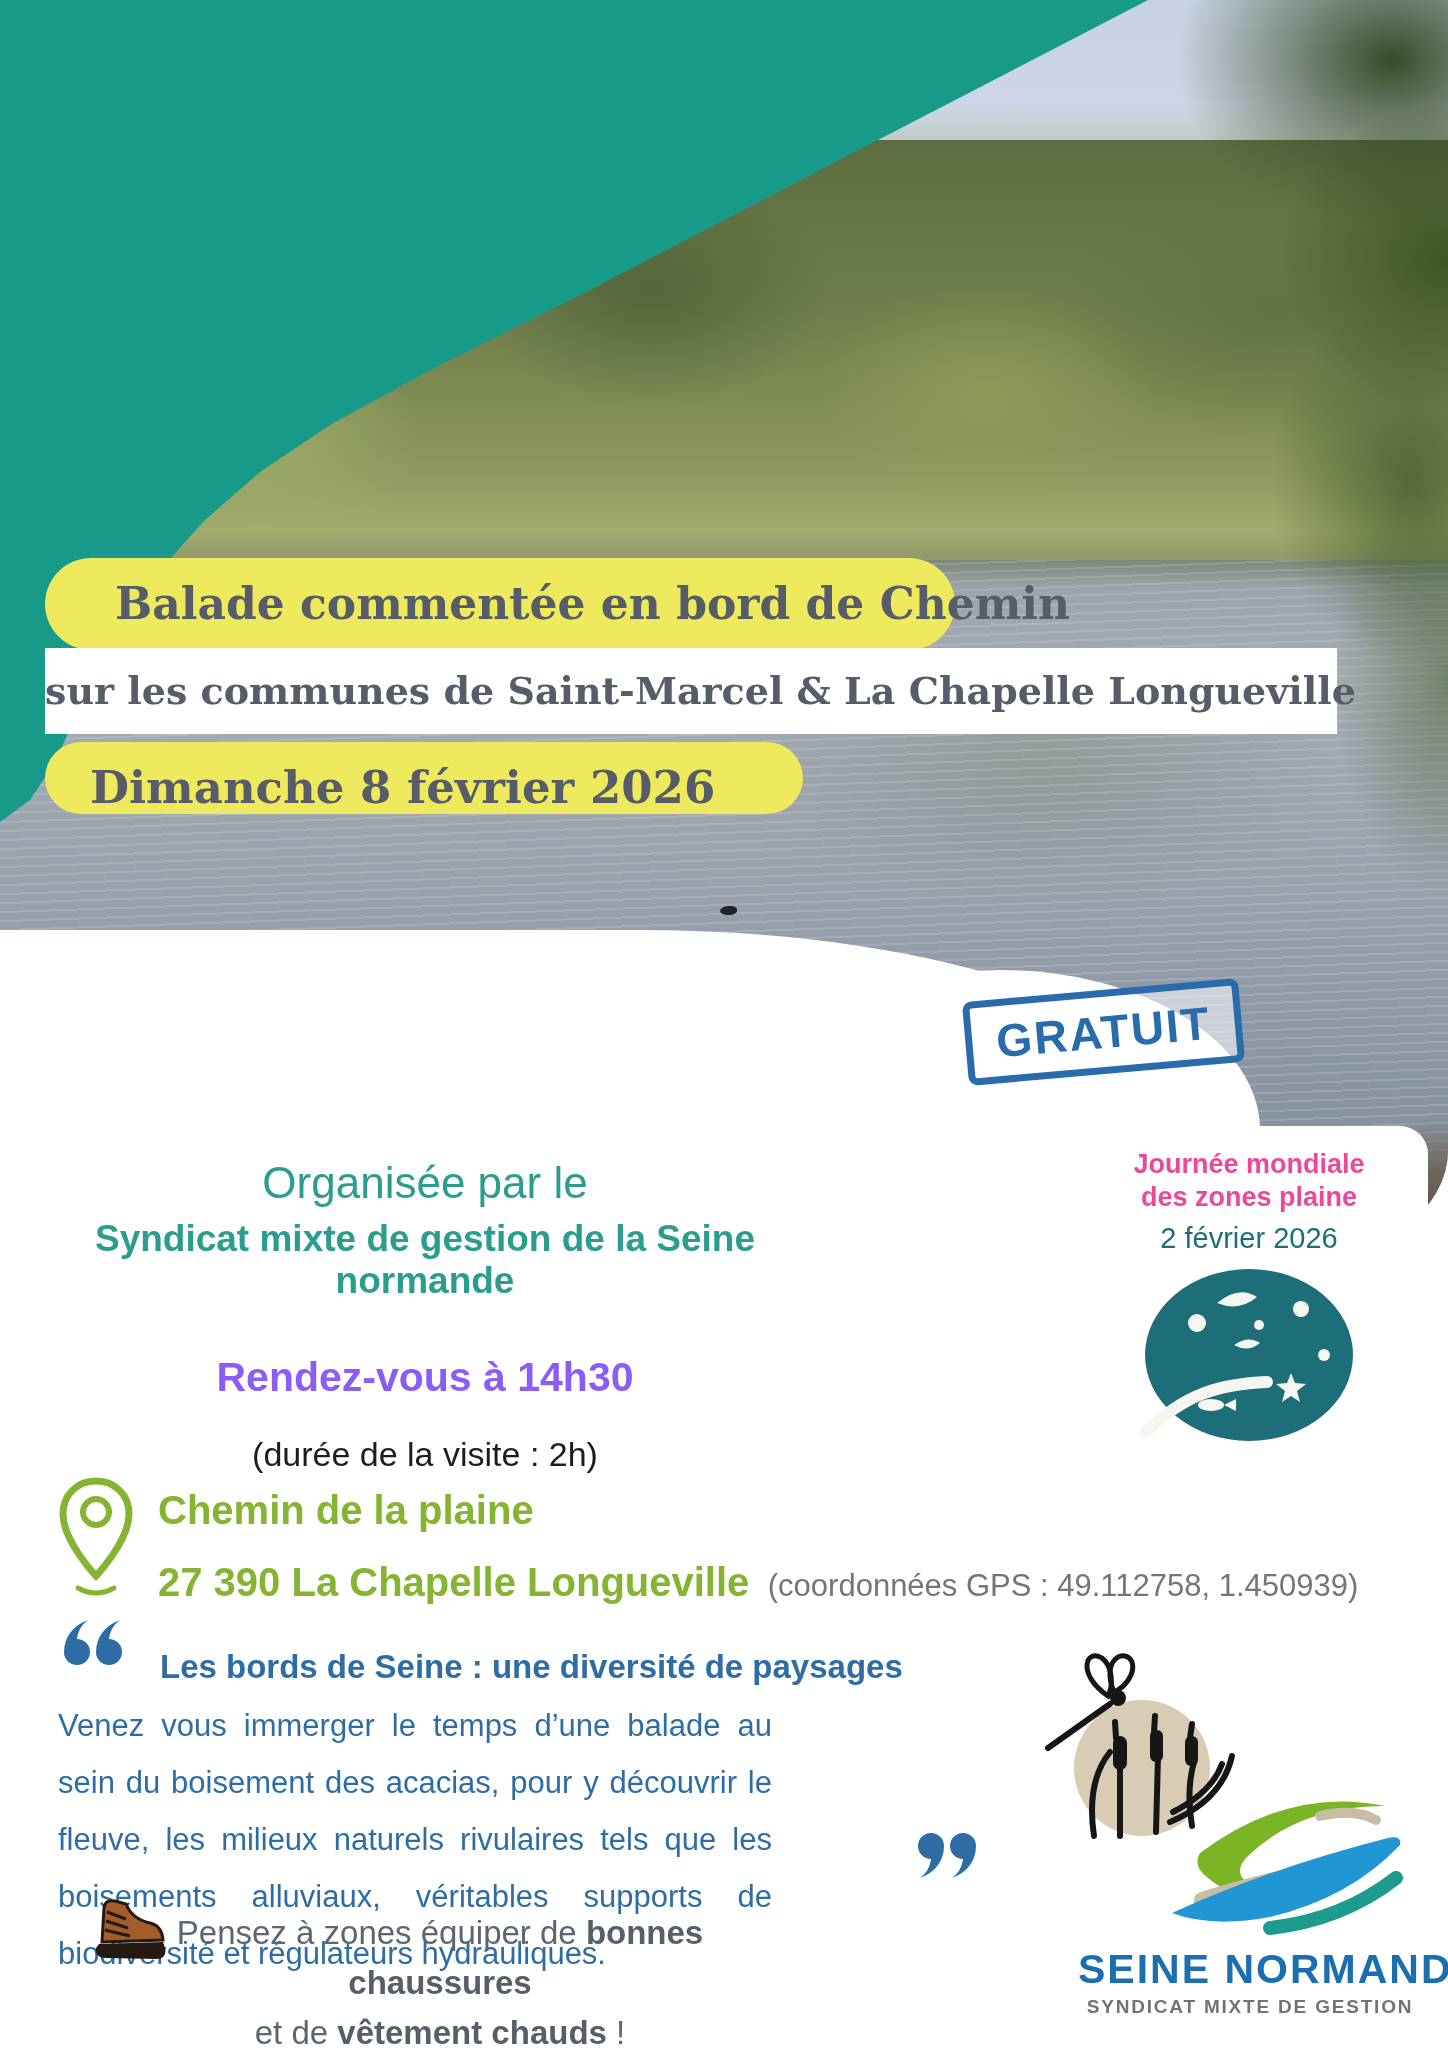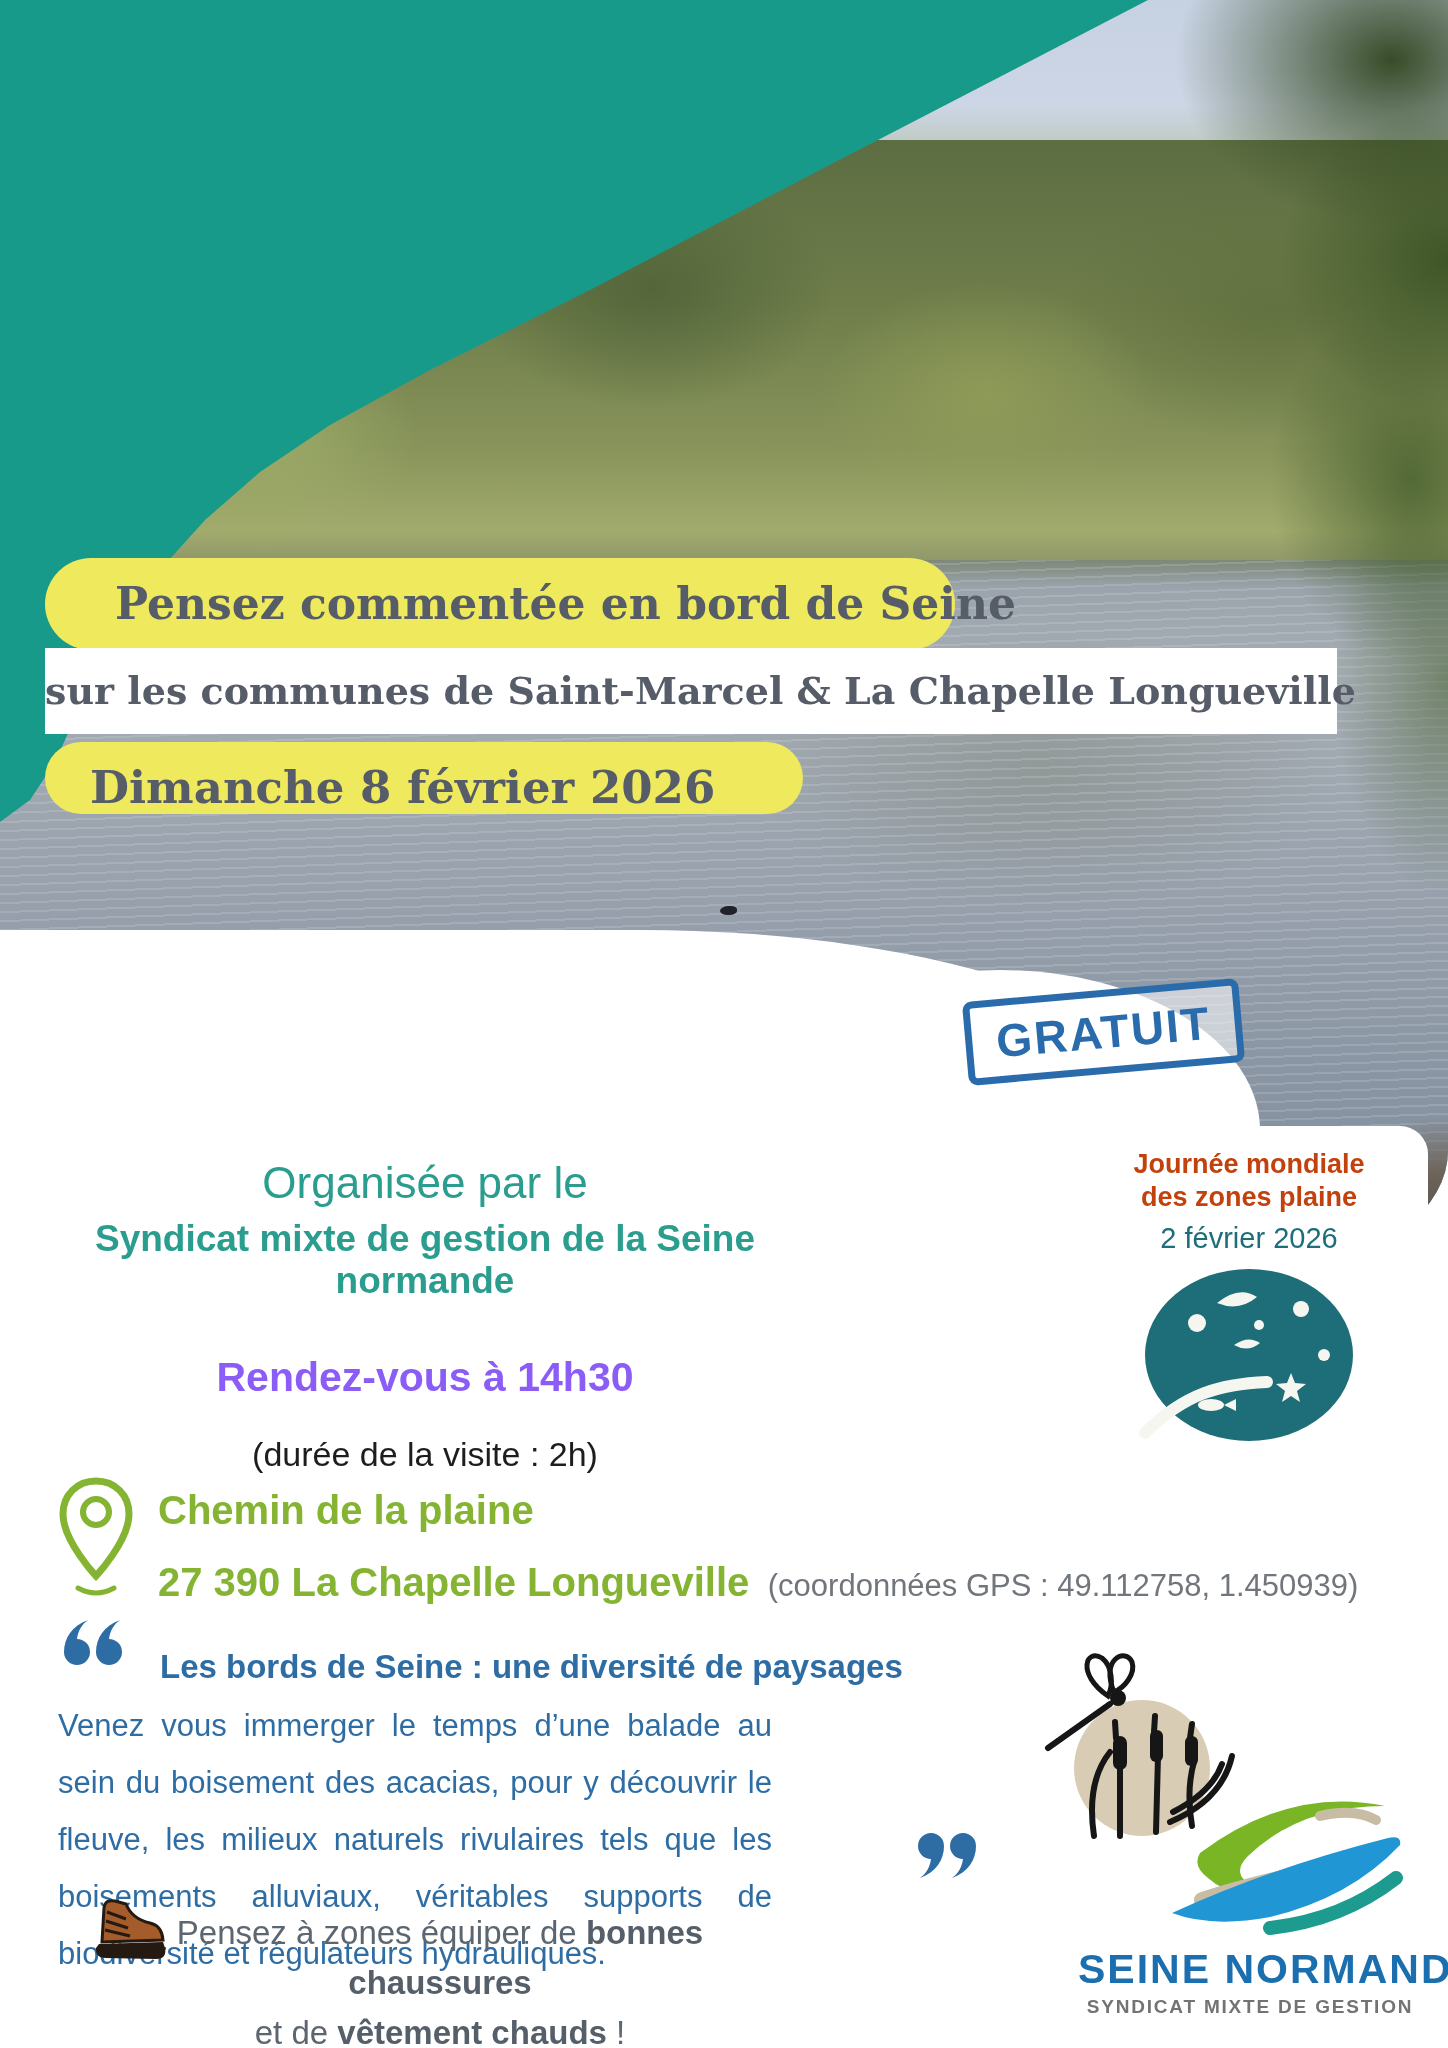--- a/index.html
+++ b/index.html
@@ -61,21 +61,21 @@
   
   .org{left:45px;top:1158px;width:760px;text-align:center;}
   .org-intro{font-size:44px;color:#2a9d8f;}
   .org-name{font-size:37px;font-weight:bold;color:#2a9d8f;margin-top:10px;}
   .org-meet{font-size:41px;font-weight:bold;color:#8b5cf6;margin-top:52px;}
   .org-dur{font-size:34px;color:#1d1d1b;margin-top:34px;}
 
   
   .wpanel{left:1070px;top:1126px;width:358px;height:336px;background:#ffffff;border-radius:28px;
           text-align:center;box-sizing:border-box;padding-top:22px;}
-  .wl1{font-size:27px;font-weight:bold;color:#c2410c;line-height:33px;}
+  .wl1{font-size:27px;font-weight:bold;color:#ec4899;line-height:33px;}
   .wdate{font-size:29px;color:#1d6e78;margin-top:8px;}
   .wlogo{margin-top:10px;}
 
   
   .loc-street{left:158px;top:1488px;font-size:40px;font-weight:bold;color:#84b431;white-space:nowrap;}
   .loc-cityrow{left:158px;top:1560px;white-space:nowrap;}
   .loc-city{font-size:40px;font-weight:bold;color:#84b431;}
   .loc-gps{font-size:31px;color:#71767c;margin-left:14px;}
 
   
@@ -106,21 +106,21 @@
     <div class="abs ph-willow"></div>
     <div class="abs ph-shore"></div>
     <div class="abs duck"></div>
   </div>
 
   <div class="abs teal"></div>
 
   <div class="abs white1"></div>
   <div class="abs white2"></div>
 
-  <div class="abs title-badge serifhead">Pensez commentée en bord de Seine</div>
+  <div class="abs title-badge serifhead">Balade commentée en bord de Chemin</div>
   <div class="abs subtitle-banner serifhead">sur les communes de Saint-Marcel &amp; La Chapelle Longueville</div>
   <div class="abs date-badge serifhead">Dimanche 8 février 2026</div>
 
   <div class="abs free-badge">GRATUIT</div>
 
   <div class="abs org">
     <div class="org-intro">Organisée par le</div>
     <div class="org-name">Syndicat mixte de gestion de la Seine normande</div>
     <div class="org-meet">Rendez-vous à 14h30</div>
     <div class="org-dur">(durée de la visite : 2h)</div>

